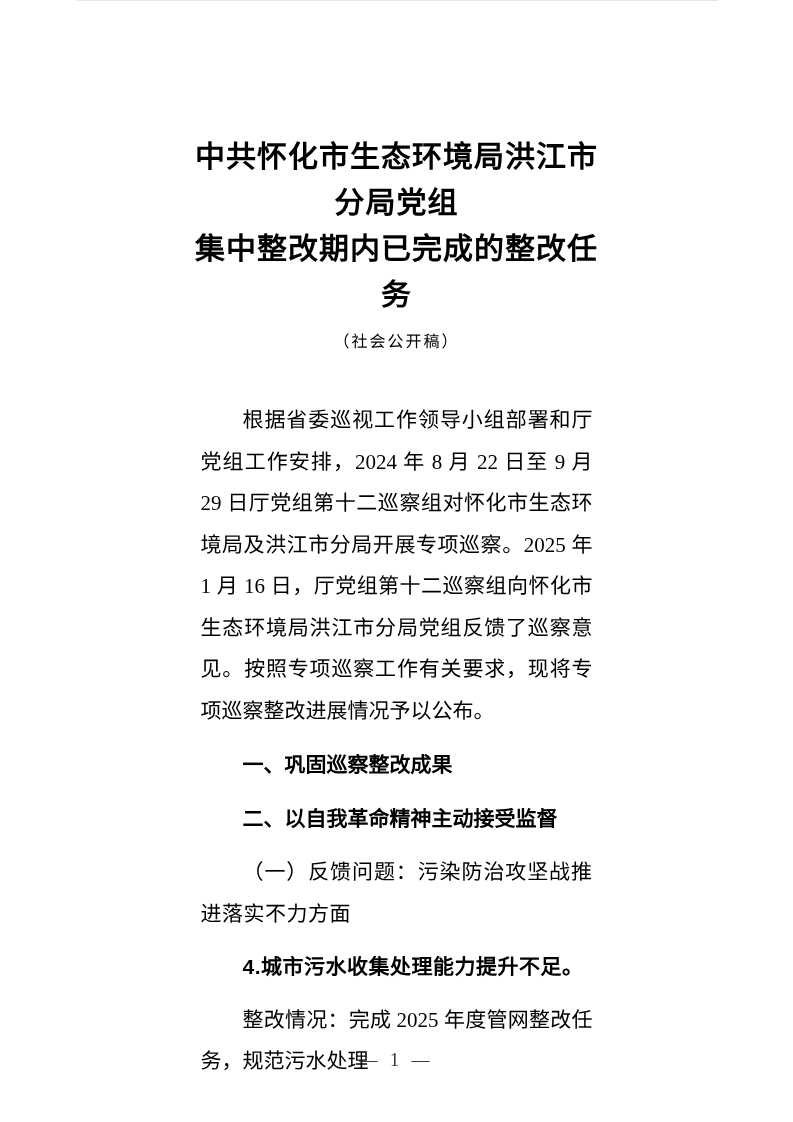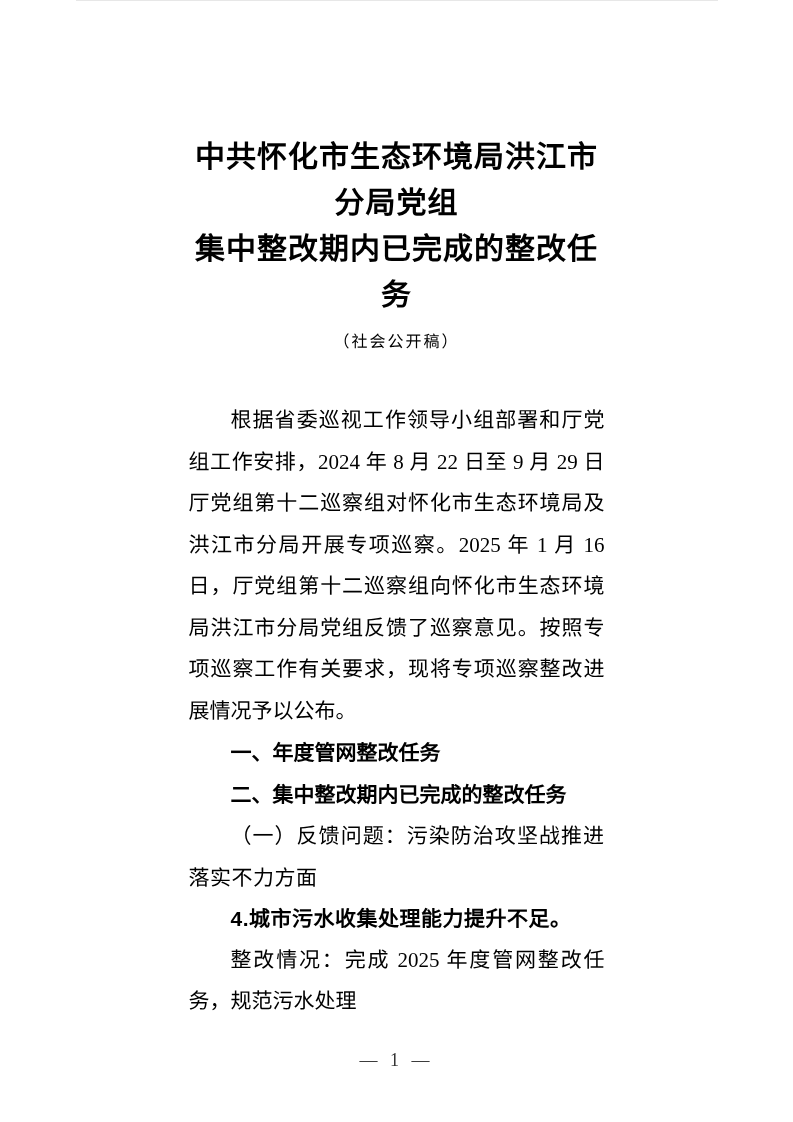--- a/index.html
+++ b/index.html
@@ -37,21 +37,21 @@
     font-weight: 400;
     letter-spacing: 2px;
   }
   .doc-content {
     margin-top: 44px;
     font-size: 21px;
     line-height: 41.5px;
     text-align: justify;
   }
   .doc-content p {
-    margin: 0;
+    margin: 12px;
     padding: 0;
     text-indent: 2em;
   }
   .para-body {
     font-family: "Liberation Serif", "DejaVu Serif", serif;
     font-weight: 400;
   }
   .para-heading {
     font-family: "Liberation Sans", "DejaVu Sans", sans-serif;
     font-weight: 700;
@@ -87,24 +87,24 @@
   <div class="doc-title">中共怀化市生态环境局洪江市分局党组</div>
 
   <div class="doc-title">集中整改期内已完成的整改任务</div>
 
   <div class="doc-subtitle">（社会公开稿）</div>
 
   <div class="doc-content">
 
     <p class="para-body">根据省委巡视工作领导小组部署和厅党组工作安排，2024 年 8 月 22 日至 9 月 29 日厅党组第十二巡察组对怀化市生态环境局及洪江市分局开展专项巡察。2025 年 1 月 16 日，厅党组第十二巡察组向怀化市生态环境局洪江市分局党组反馈了巡察意见。按照专项巡察工作有关要求，现将专项巡察整改进展情况予以公布。</p>
 
-    <p class="para-heading">一、年度管网整改任务</p>
+    <p class="para-heading">一、巩固巡察整改成果</p>
 
 
-    <p class="para-heading">二、集中整改期内已完成的整改任务</p>
+    <p class="para-heading">二、以自我革命精神主动接受监督</p>
 
     <p class="para-kaiti">（一）反馈问题：污染防治攻坚战推进落实不力方面</p>
 
     <p class="para-point">4.城市污水收集处理能力提升不足。</p>
 
     <p class="para-body">整改情况：完成 2025 年度管网整改任务，规范污水处理</p>
 
   </div>
 
   <div class="page-footer">— 1 —</div>

